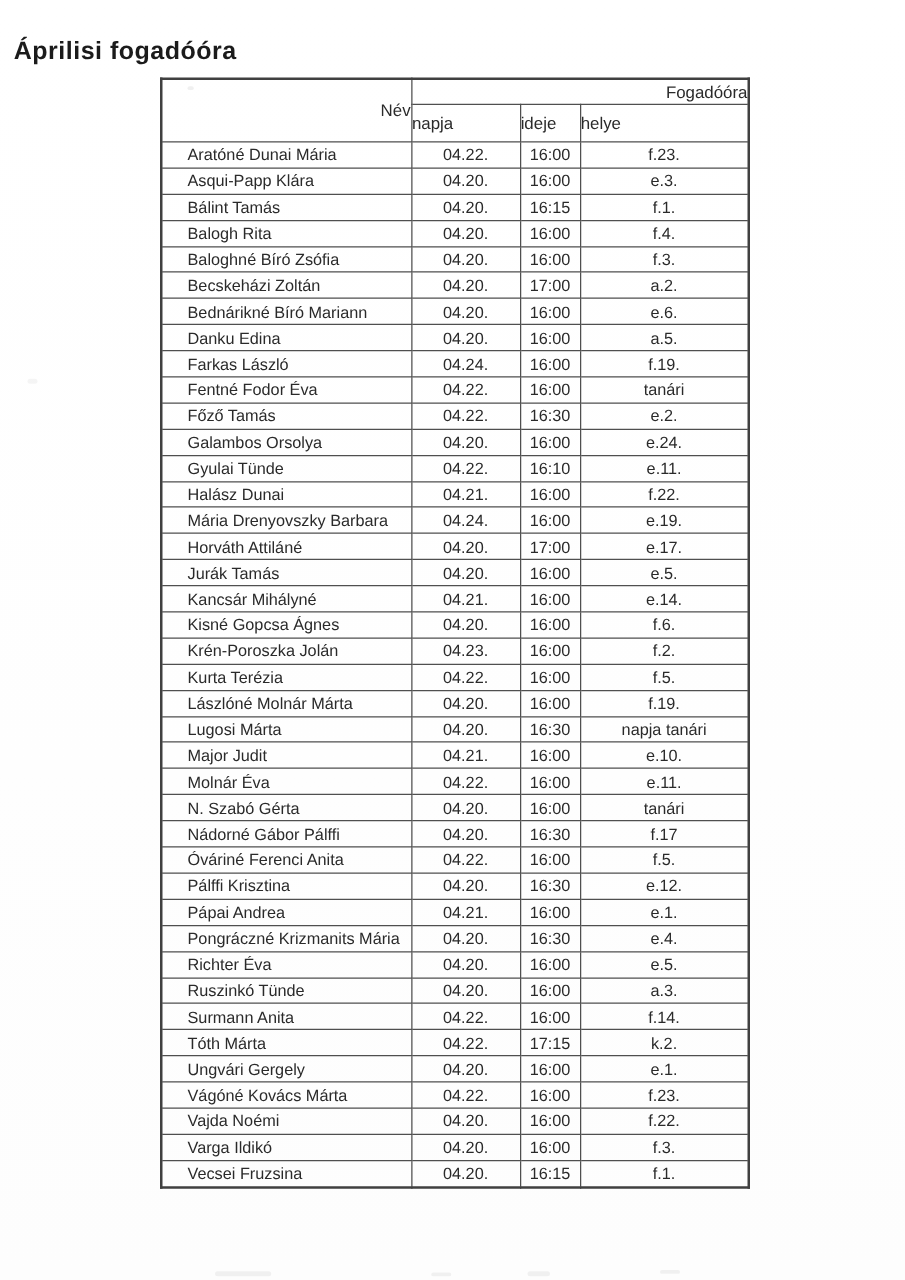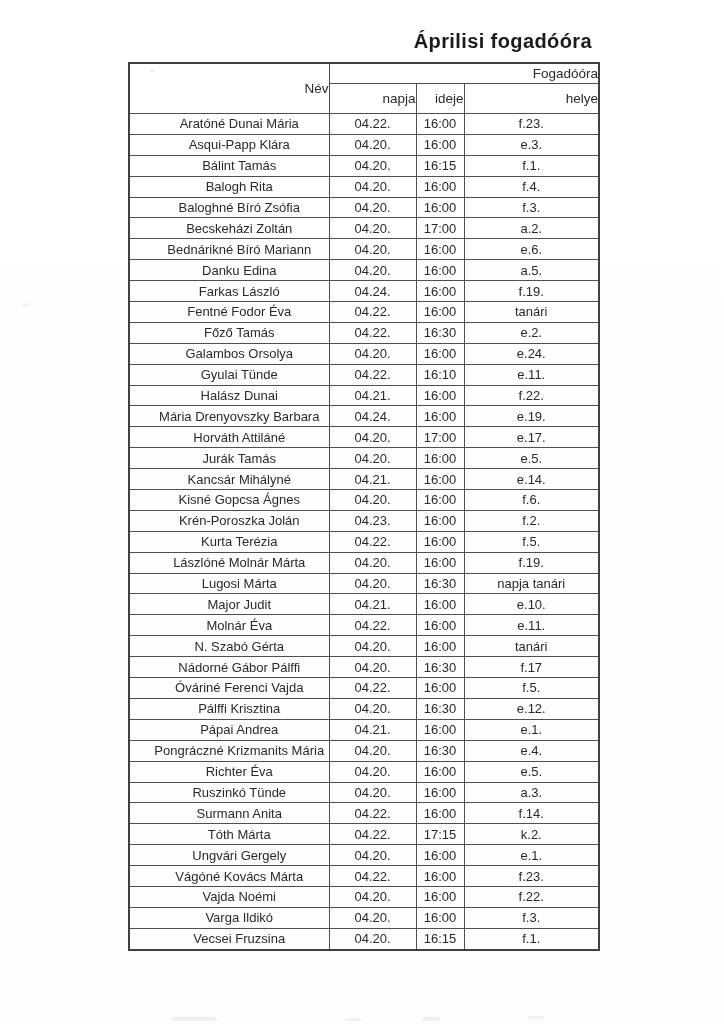--- a/index.html
+++ b/index.html
@@ -17,23 +17,23 @@
   }
   
   .page {
     position: absolute;
     inset: 0;
     background: linear-gradient(180deg, #ffffff 0%, #fefefe 60%, #fdfdfd 100%);
   }
   .doc-title {
     position: absolute;
     top: 30px;
-    left: 0;
+    left: 11px;
     width: 592px;
-    text-align: right;
+    text-align: left;
     font-size: 20px;
     font-weight: bold;
     letter-spacing: 0.4px;
     color: #1b1b1b;
     margin: 0;
   }
   table.schedule-table {
     position: absolute;
     left: 128px;
     top: 62px;
@@ -53,33 +53,33 @@
     border: 1px solid #4f4f4f;
     font-weight: normal;
     vertical-align: middle;
     padding: 0;
     overflow: hidden;
     white-space: nowrap;
   }
   .schedule-table { border: 2px solid #404040; }
 
   .schedule-table thead tr.group-row th { height: 19px; text-align: right; font-size: 13.5px; }
-  .schedule-table thead tr.sub-row th   { height: 29px; text-align: right; font-size: 13.5px; }
+  .schedule-table thead tr.sub-row th   { height: 29px; text-align: left; font-size: 13.5px; }
   .schedule-table th.name-head {
     text-align: left;
     padding-left: 5px;
     font-size: 13.5px;
   }
   .schedule-table tbody td {
     height: 19.9px;
     text-align: center;
     font-size: 13px;
   }
   .schedule-table tbody td.cell-left {
-    text-align: center;
+    text-align: left;
     padding-left: 20px;
   }
 
   
   .artifact {
     position: absolute;
     background: rgba(0,0,0,0.05);
     border-radius: 2px;
     pointer-events: none;
   }
@@ -272,21 +272,21 @@
           <td>16:00</td>
           <td>tanári</td>
         </tr>
         <tr>
           <td class="cell-left">Nádorné Gábor Pálffi</td>
           <td>04.20.</td>
           <td>16:30</td>
           <td>f.17</td>
         </tr>
         <tr>
-          <td class="cell-left">Óváriné Ferenci Vajda</td>
+          <td class="cell-left">Óváriné Ferenci Anita</td>
           <td>04.22.</td>
           <td>16:00</td>
           <td>f.5.</td>
         </tr>
         <tr>
           <td class="cell-left">Pálffi Krisztina</td>
           <td>04.20.</td>
           <td>16:30</td>
           <td>e.12.</td>
         </tr>

